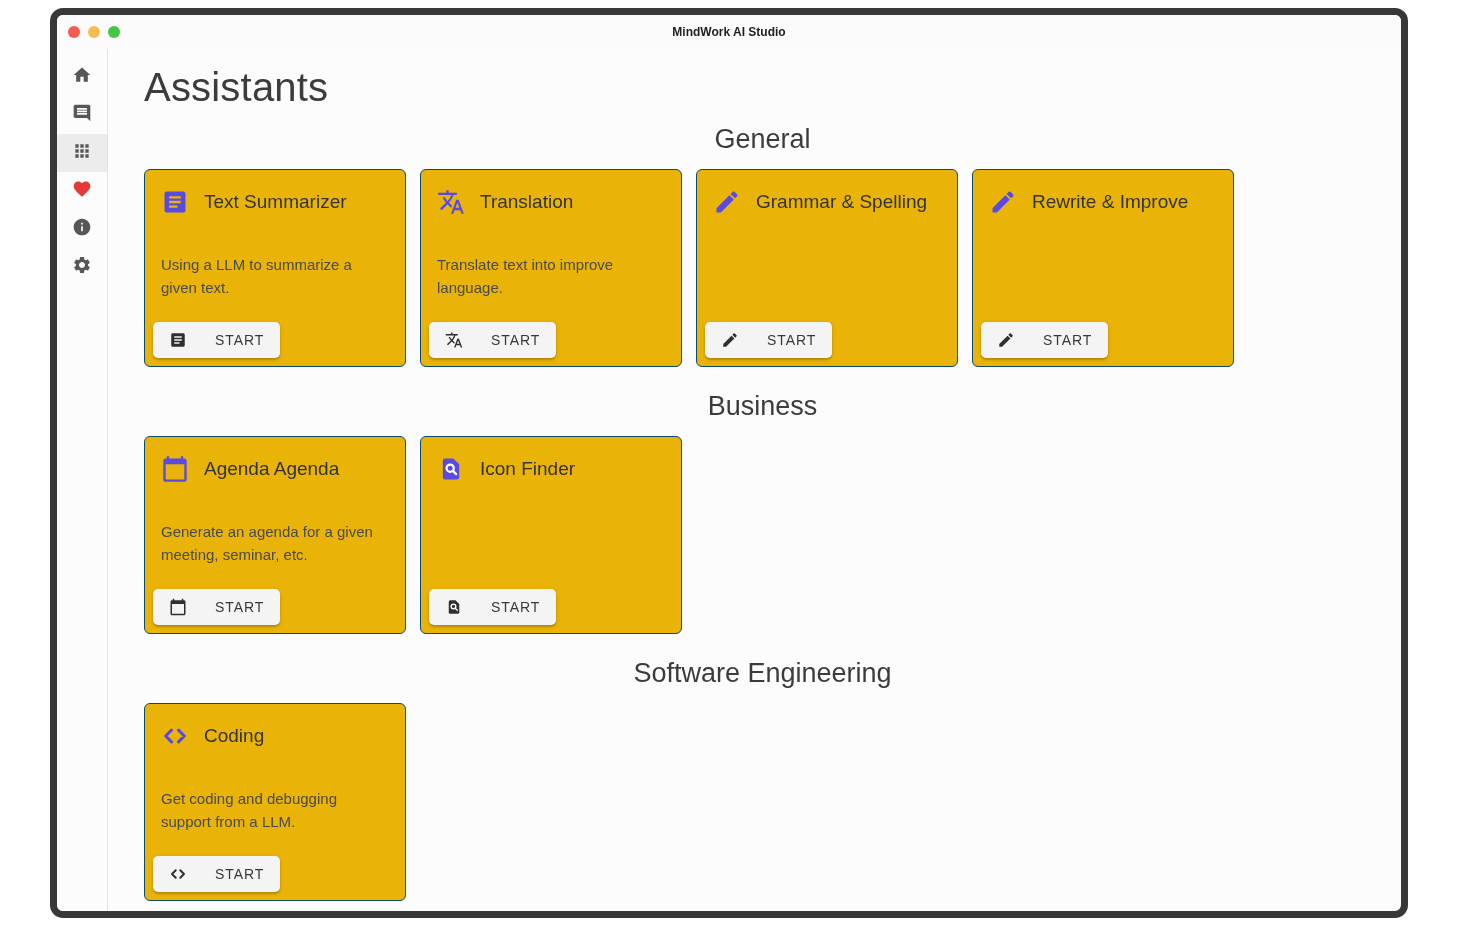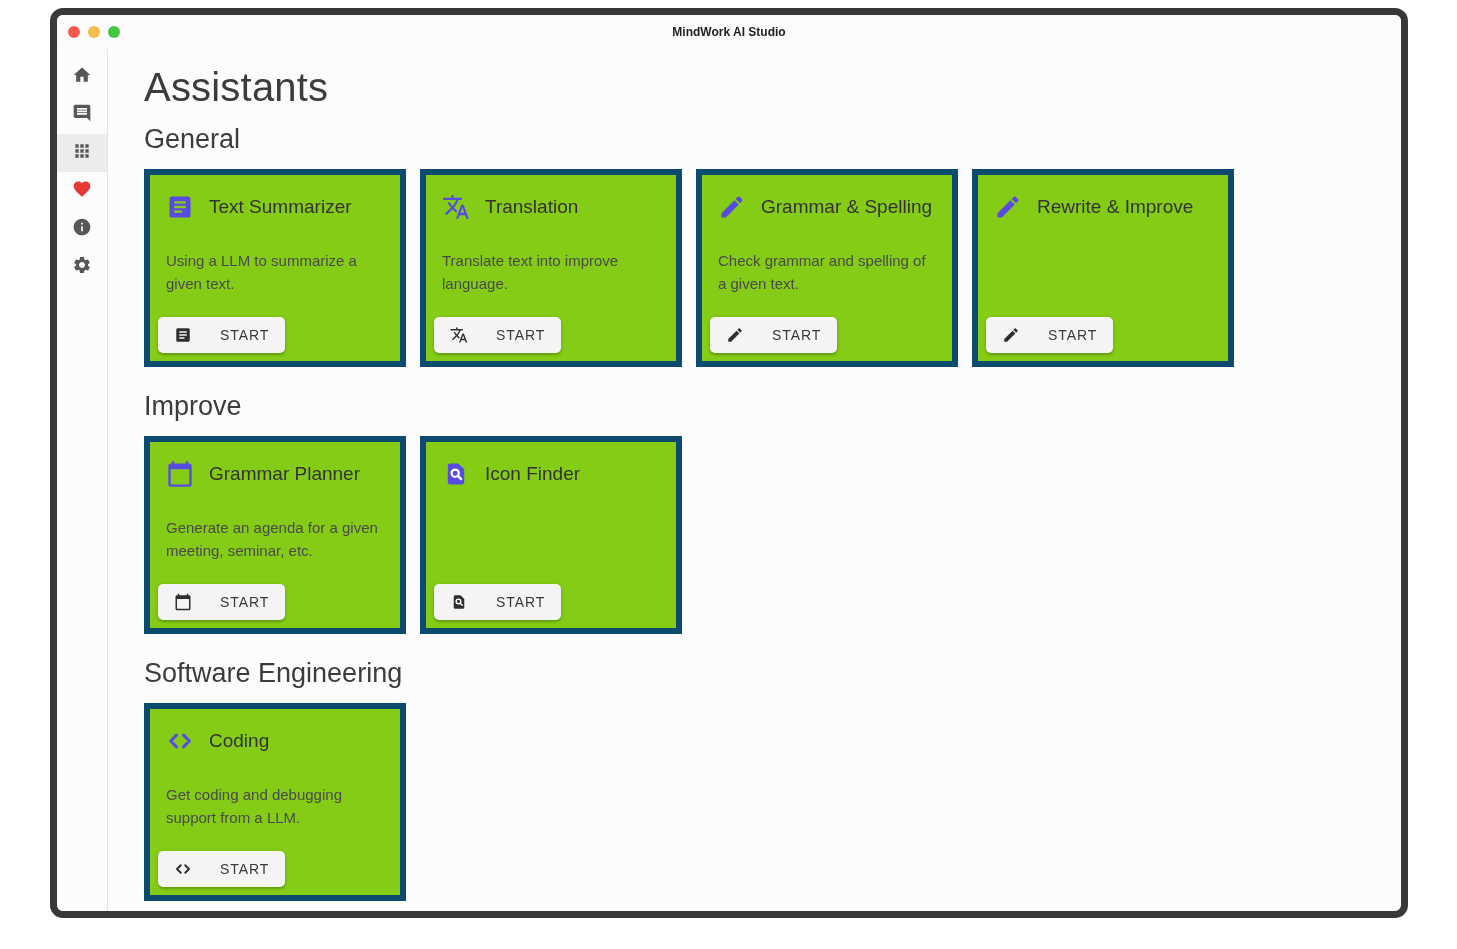--- a/index.html
+++ b/index.html
@@ -33,35 +33,35 @@
     border-right:1px solid #e4e4e4;
     display:flex; flex-direction:column; padding-top:9px;
   }
   .side-item { height:38px; display:flex; align-items:center; justify-content:center; cursor:pointer; }
   .side-item.selected { background:#ececec; }
   .side-item svg { width:20px; height:20px; }
   .icon-gray { color:#575757; }
   .icon-red  { color:#e53935; }
   .main { flex:1; padding:6px 20px 8px 36px; overflow:hidden; }
   .page-title { font-size:40px; font-weight:400; color:#3c3c3c; margin:10px 0 0 0; letter-spacing:0.2px; }
-  .section-title { font-size:27px; font-weight:400; color:#3c3c3c; margin:24px 0 14px 0; }
+  .section-title { font-size:27px; font-weight:400; color:#3c3c3c; margin:24px 0 14px 0;text-align:center; }
   .section-title.first { margin-top:14px; }
   
   .card-row { display:flex; gap:14px; }
   .card {
-    width:262px; height:198px; background:#84cc16;
-    border:6px solid #0c4a6e; border-radius:0;
+    width:262px; height:198px; background:#eab308;
+    border:1px solid #0c4a6e; border-radius:6px;
     display:flex; flex-direction:column;
   }
   .card-header { display:flex; align-items:center; gap:15px; padding:18px 16px 0 16px; }
   .card-icon { color:#594ae2; display:inline-flex; }
   .card-icon svg { width:28px; height:28px; }
   .card-title { font-size:19px; font-weight:500; color:#333333; }
   .card-desc {
-    padding:0 16px; margin-top:28px;
+    padding:0 16px; margin-top:37px;
     font-size:15px; line-height:23px; color:#4a4a4a;
   }
   .card-actions { margin-top:auto; padding:8px; }
   .start-btn {
     display:inline-flex; align-items:center; gap:28px;
     height:36px; padding:0 16px; border:none; cursor:pointer;
     background:#f4f4f4; border-radius:5px;
     font-family:"Liberation Sans", sans-serif;
     font-size:14px; font-weight:500; letter-spacing:0.9px; color:#383838;
     box-shadow:0 2px 2px rgba(0,0,0,0.18), 0 1px 5px rgba(0,0,0,0.10);
@@ -212,21 +212,20 @@
 
         <div class="card">
           <div class="card-header">
             <span class="card-icon">
                 <svg>
                   <use href="#i-edit"></use>
                 </svg>
               </span>
             <span class="card-title">Grammar &amp; Spelling</span>
           </div>
-          <div class="card-desc">Check grammar and spelling of a given text.</div>
           <div class="card-actions">
             <button class="start-btn">
               <span class="btn-icon">
                   <svg>
                     <use href="#i-edit"></use>
                   </svg>
                 </span>
               <span>START</span>
             </button>
           </div>
@@ -248,31 +247,31 @@
                     <use href="#i-edit"></use>
                   </svg>
                 </span>
               <span>START</span>
             </button>
           </div>
         </div>
 
       </div>
 
-      <h2 class="section-title">Improve</h2>
+      <h2 class="section-title">Business</h2>
       <div class="card-row">
 
         <div class="card">
           <div class="card-header">
             <span class="card-icon">
                 <svg>
                   <use href="#i-calendar"></use>
                 </svg>
               </span>
-            <span class="card-title">Grammar Planner</span>
+            <span class="card-title">Agenda Agenda</span>
           </div>
           <div class="card-desc">Generate an agenda for a given meeting, seminar, etc.</div>
           <div class="card-actions">
             <button class="start-btn">
               <span class="btn-icon">
                   <svg>
                     <use href="#i-calendar"></use>
                   </svg>
                 </span>
               <span>START</span>

